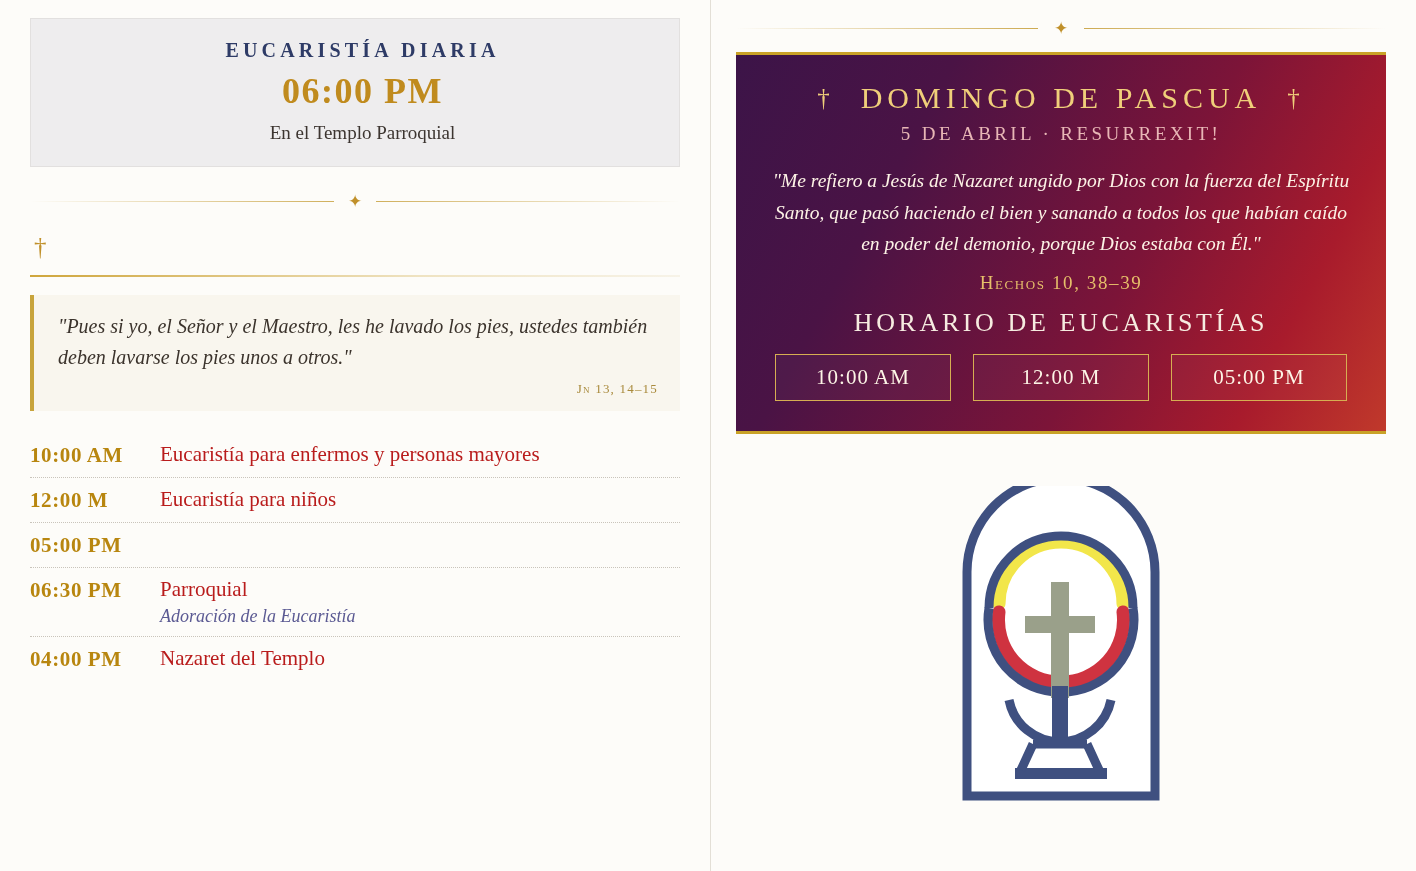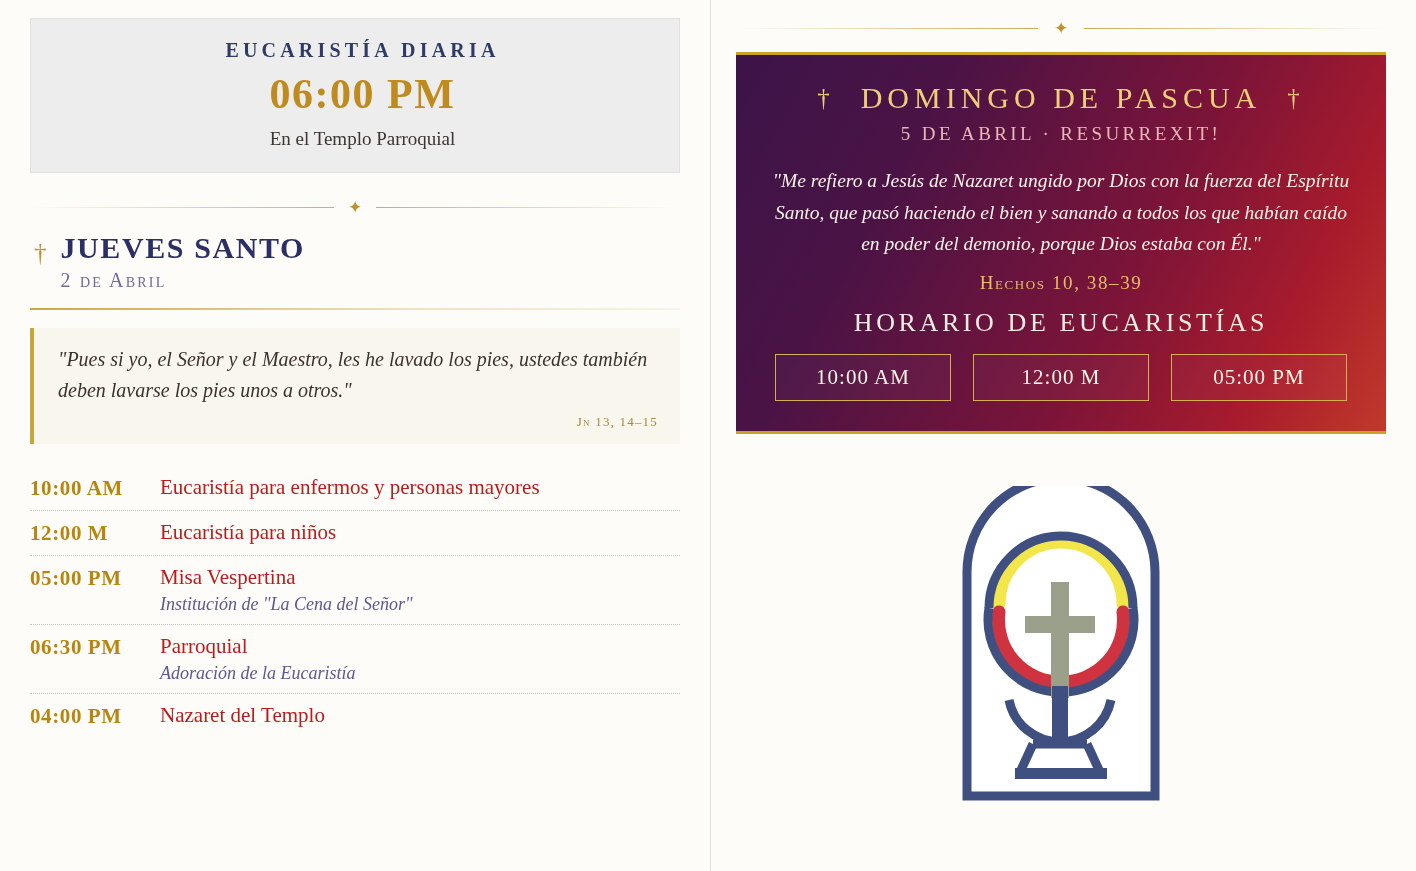--- a/index.html
+++ b/index.html
@@ -48,21 +48,21 @@
   }
   .daily-title {
     font-family: "Liberation Serif", serif;
     font-size: 20px;
     letter-spacing: 4.2px;
     color: #2e3b66;
     font-weight: bold;
     text-transform: uppercase;
   }
   .daily-time {
-    font-size: 42px;
+    font-size: 36px;
     font-weight: bold;
     color: #c08b1e;
     letter-spacing: 1.5px;
     margin-top: 8px;
     font-variant: small-caps;
   }
   .daily-place {
     font-size: 19px;
     color: #3c3530;
     margin-top: 10px;
@@ -299,24 +299,20 @@
     </div>
 
     <div class="ornament">
       <div class="rule"></div>
       <div class="diamond">✦</div>
       <div class="rule right"></div>
     </div>
 
     <div class="day-head">
       <div class="cross-glyph">†</div>
-      <div>
-        <div class="day-name">JUEVES SANTO</div>
-        <div class="day-date">2 de Abril</div>
-      </div>
     </div>
 
     <div class="gold-rule"></div>
 
     <div class="quote-box">
       <div class="quote-text">"Pues si yo, el Señor y el Maestro, les he lavado los pies, ustedes también deben lavarse los pies unos a otros."</div>
       <div class="quote-ref">Jn 13, 14–15</div>
     </div>
 
     <div class="schedule">
@@ -330,24 +326,20 @@
 
       <div class="sched-row">
         <div class="sched-time">12:00 M</div>
         <div class="sched-body">
           <div class="sched-title">Eucaristía para niños</div>
         </div>
       </div>
 
       <div class="sched-row">
         <div class="sched-time">05:00 PM</div>
-        <div class="sched-body">
-          <div class="sched-title">Misa Vespertina</div>
-          <div class="sched-sub">Institución de "La Cena del Señor"</div>
-        </div>
       </div>
 
       <div class="sched-row">
         <div class="sched-time">06:30 PM</div>
         <div class="sched-body">
           <div class="sched-title">Parroquial</div>
           <div class="sched-sub">Adoración de la Eucaristía</div>
         </div>
       </div>
 

